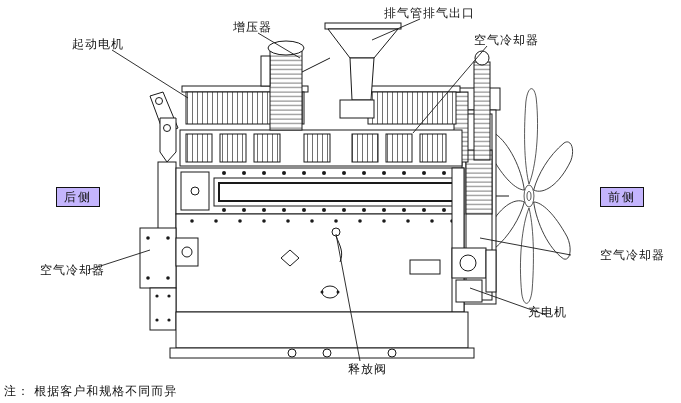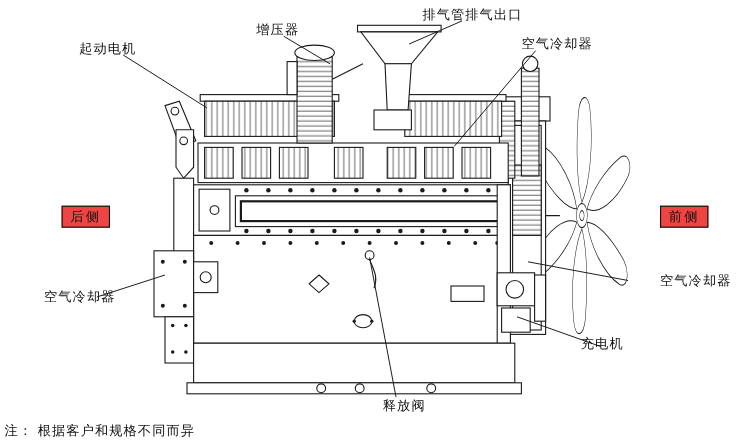--- a/index.html
+++ b/index.html
@@ -8,21 +8,21 @@
     font-family:"Liberation Sans","DejaVu Sans",sans-serif;
     color:#111;
   }
   .canvas{position:absolute;inset:0;}
   svg{position:absolute;left:0;top:0;}
   .lbl{
     position:absolute;font-size:12px;line-height:14px;white-space:nowrap;
     color:#111;letter-spacing:1px;text-align:center;
   }
   .boxed{
-    border:1px solid #111;padding:2px 7px;background:#ef4444;letter-spacing:2px;
+    border:1px solid #111;padding:2px 7px;background:#c4b5fd;letter-spacing:2px;
   }
   .title{
     position:absolute;top:2px;right:6px;font-size:13.5px;letter-spacing:1px;
   }
   .note{
     position:absolute;left:4px;top:383px;font-size:12px;letter-spacing:1px;
   }
 </style>
 </head>
 <body>

